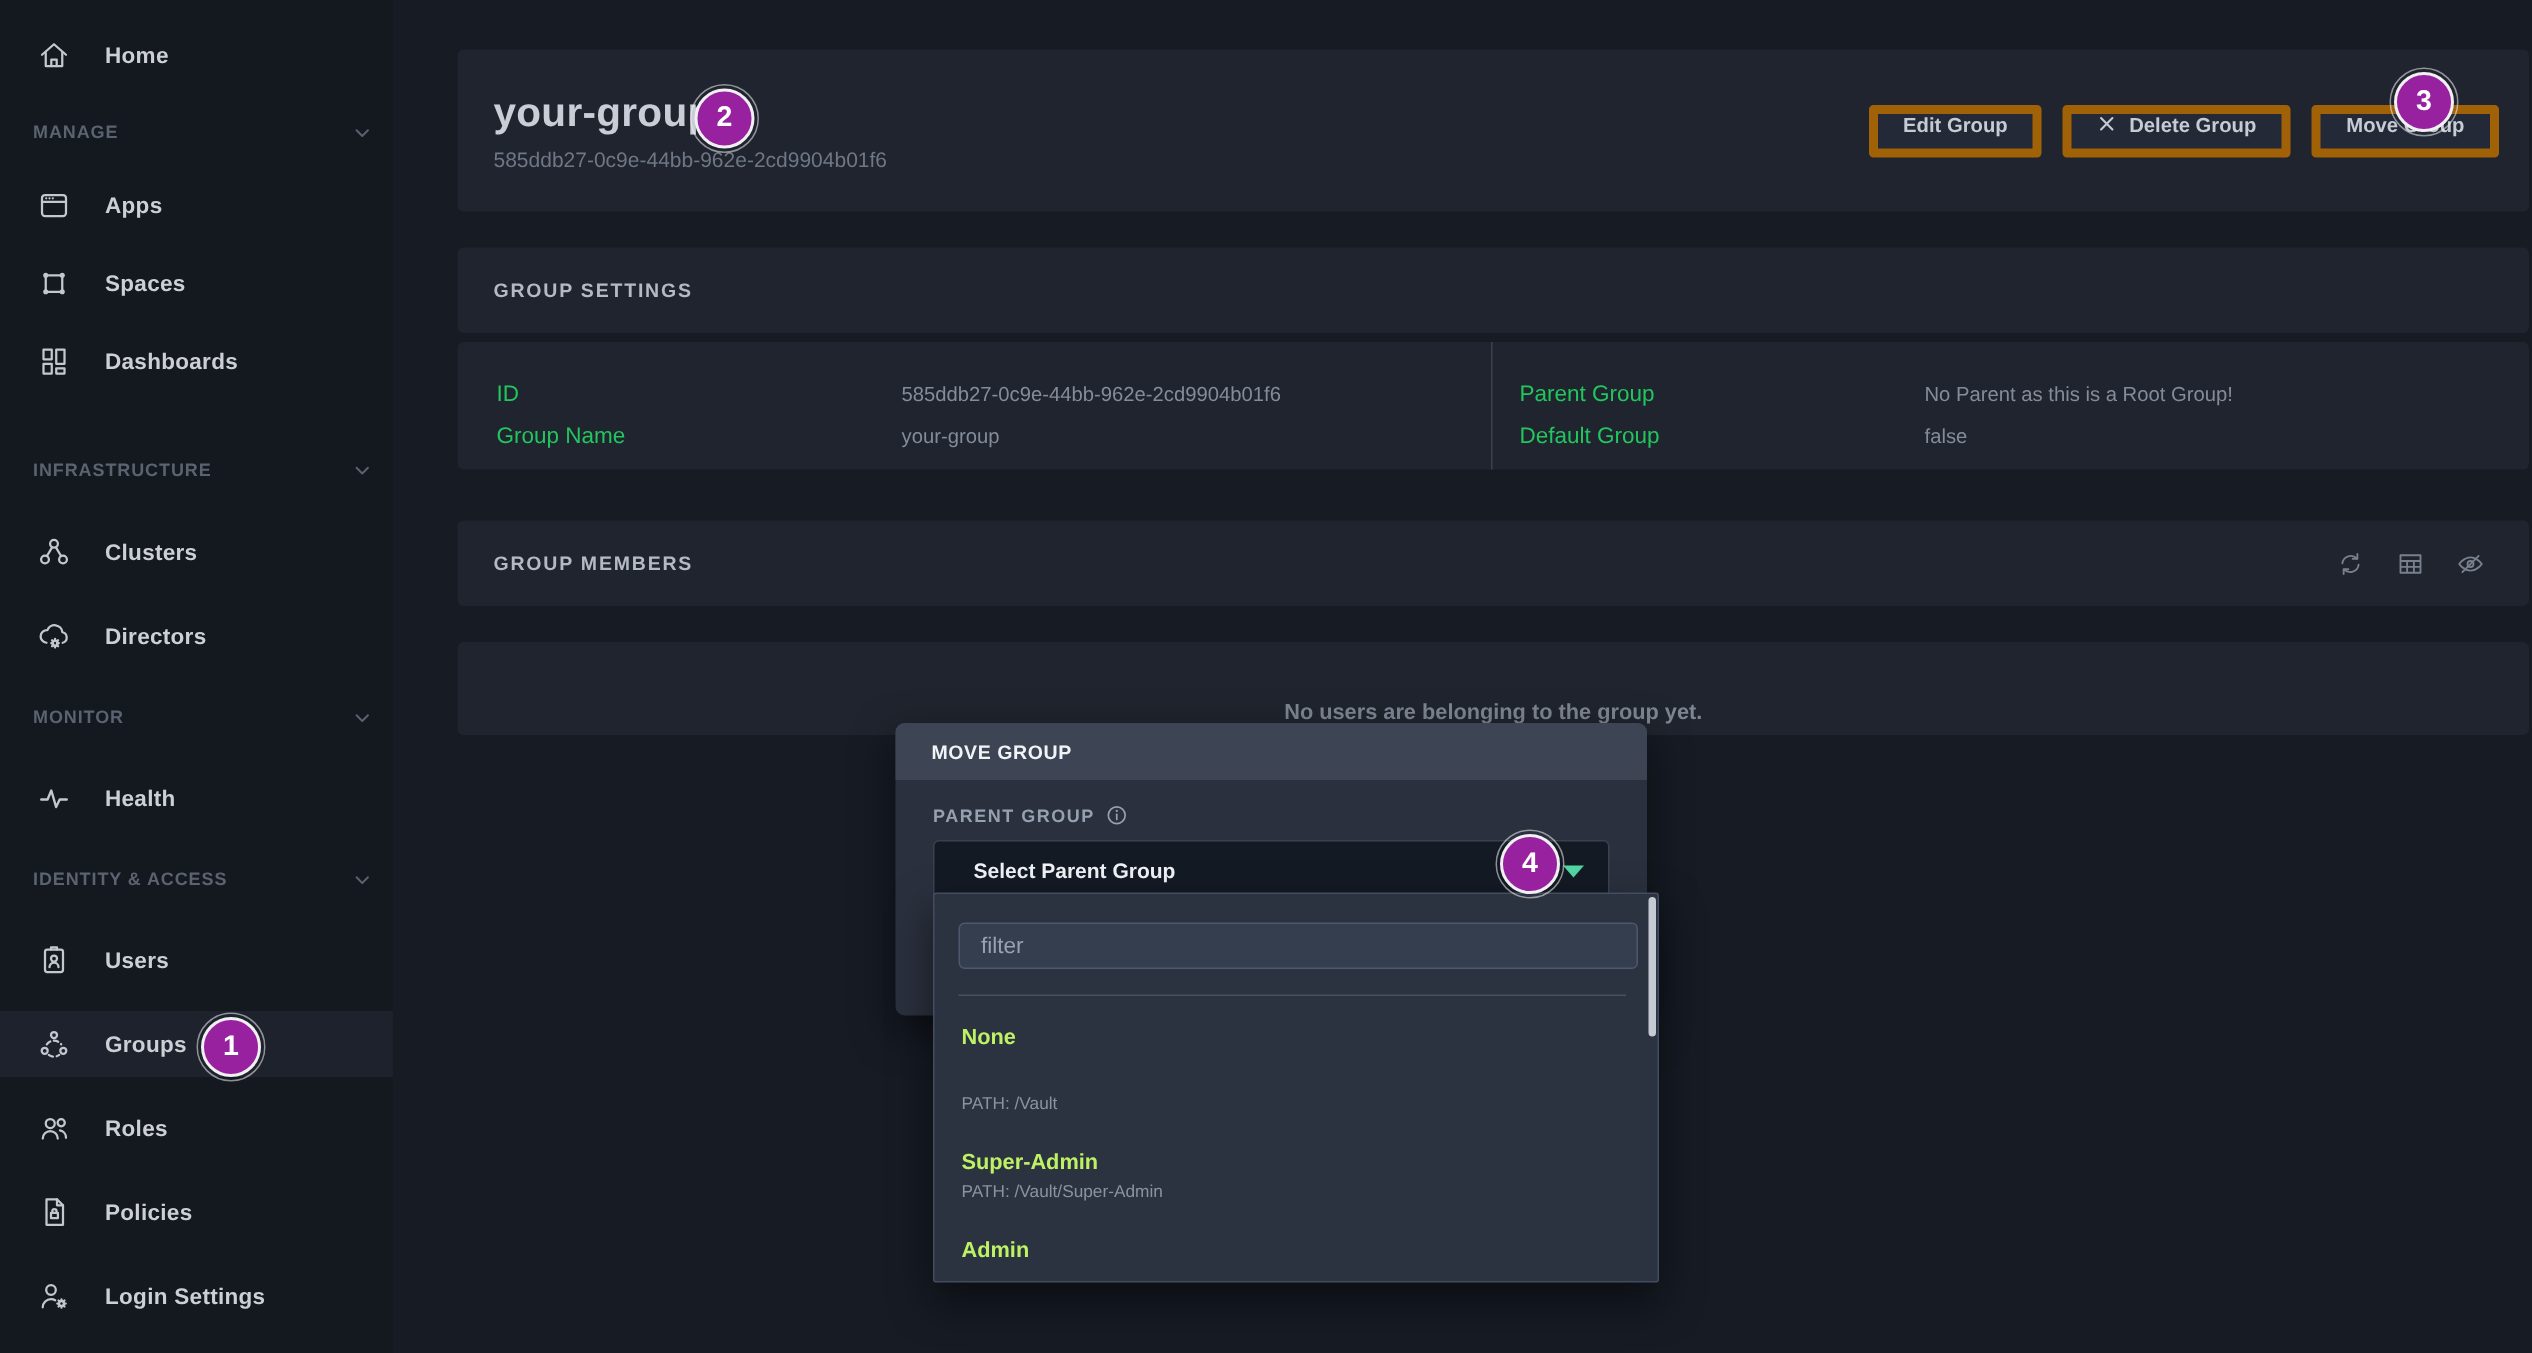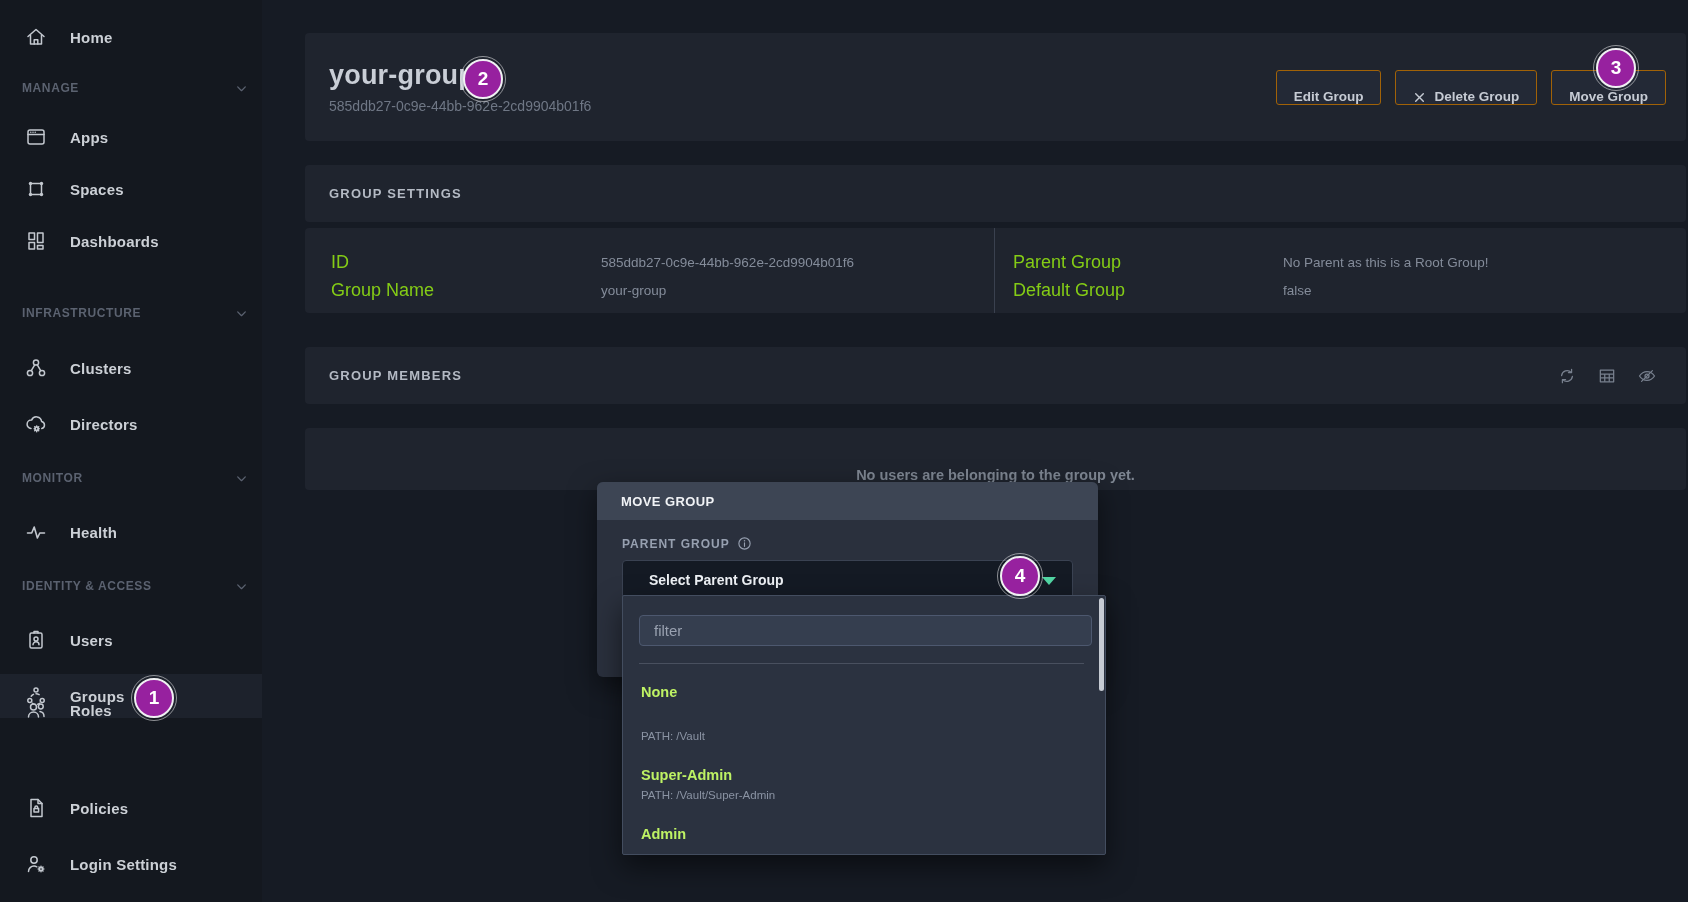--- a/index.html
+++ b/index.html
@@ -26,37 +26,37 @@
 
   
   .card { position:absolute; left:305px; right:2px; background:#1f242e; border-radius:4px; }
   .header-card { top:33px; height:108px; display:flex; align-items:center; justify-content:space-between;
                  padding:0 20px 0 24px; }
   .title-wrap { display:flex; flex-direction:column; }
   .title-row { display:flex; align-items:center; }
   .page-title { font-size:27px; font-weight:700; color:#c9ced6; letter-spacing:.2px; }
   .page-subtitle { margin-top:7px; font-size:14px; color:#6f7785; }
   .actions { display:flex; gap:14px; align-items:center; }
-  .btn { height:35px; padding:0 17px; background:#232936; border:1px solid #a16207; border-radius:3px;
-         color:#c6cbd4; font-size:13.5px; font-weight:700; display:flex; align-items:flex-end; gap:8px;
+  .btn { height:35px; padding:0 17px; background:#232936; border:6px solid #a16207; border-radius:3px;
+         color:#c6cbd4; font-size:13.5px; font-weight:700; display:flex; align-items:flex-start; gap:8px;
          font-family:"Liberation Sans",sans-serif; cursor:pointer; }
   .btn .x-glyph { width:13px; height:13px; color:#c6cbd4; }
 
   .band-title { height:57px; display:flex; align-items:center; justify-content:space-between;
                 padding:0 29px 0 24px; font-size:13px; font-weight:700; letter-spacing:1.2px; color:#b4bac4; }
   .settings-title { top:165px; }
   .members-title { top:347px; }
   .toolbar { display:flex; align-items:center; gap:20px; }
   .tool-icon { width:20px; height:20px; color:#78808e; cursor:pointer; }
 
   .settings-body { top:228px; height:85px; display:flex; }
   .col-left  { width:690px; border-right:1px solid #3a414f; padding:20px 0 0 26px; }
   .col-right { flex:1; padding:20px 0 0 18px; }
   .kv-row { display:grid; grid-template-columns:270px 1fr; align-items:center; height:28px; }
-  .kv-label { font-size:18px; color:#84cc16; }
+  .kv-label { font-size:15px; color:#22c55e; }
   .kv-value { font-size:13.5px; color:#848c9a; }
 
   .members-body { top:428px; height:62px; text-align:center; padding-top:39px; }
   .empty-text { font-size:14.5px; font-weight:700; color:#7e8692; }
 
   
   .modal { position:absolute; left:597px; top:482px; width:501px; height:195px; background:#2a303d;
            border-radius:6px; box-shadow:0 10px 28px rgba(0,0,0,.5); z-index:20; }
   .modal-header { height:38px; background:#3d4554; border-radius:6px 6px 0 0; display:flex; align-items:center;
                   padding-left:24px; font-size:13px; font-weight:700; letter-spacing:.4px; color:#f1f3f6; }
@@ -234,21 +234,21 @@
       <svg viewBox="0 0 24 24" fill="none" stroke="currentColor" stroke-width="1.5" stroke-linecap="round">
           <circle cx="12" cy="6" r="2"></circle>
           <circle cx="5.8" cy="16.5" r="2"></circle>
           <circle cx="18.2" cy="16.5" r="2"></circle>
           <path d="M7.2 12.2a6 6 0 0 1 9.6 0M8.5 19.3a6 6 0 0 0 7 0" stroke-dasharray="3 2.4"></path>
         </svg>
     </span>
     <span class="nav-label">Groups</span>
   </div>
 
-  <div class="nav-row" style="top:688px">
+  <div class="nav-row" style="top:730px">
     <span class="nav-icon">
       <svg viewBox="0 0 24 24" fill="none" stroke="currentColor" stroke-width="1.5" stroke-linecap="round" stroke-linejoin="round">
           <circle cx="9.5" cy="9" r="3"></circle>
           <path d="M4.5 19c0-2.8 2.2-5 5-5s5 2.2 5 5"></path>
           <circle cx="16.8" cy="8.5" r="2.4"></circle>
           <path d="M16 13.6c2.3.4 4 2.4 4 4.9"></path>
         </svg>
     </span>
     <span class="nav-label">Roles</span>
   </div>

